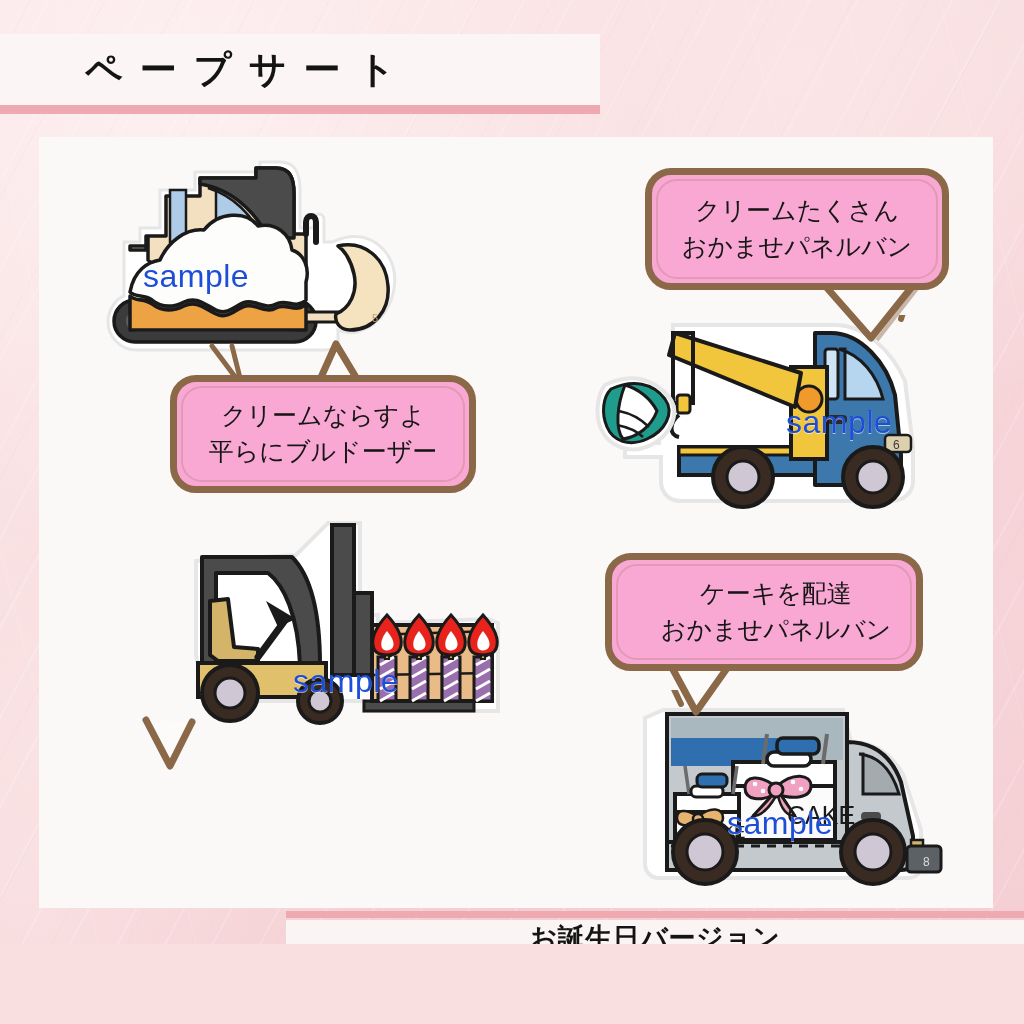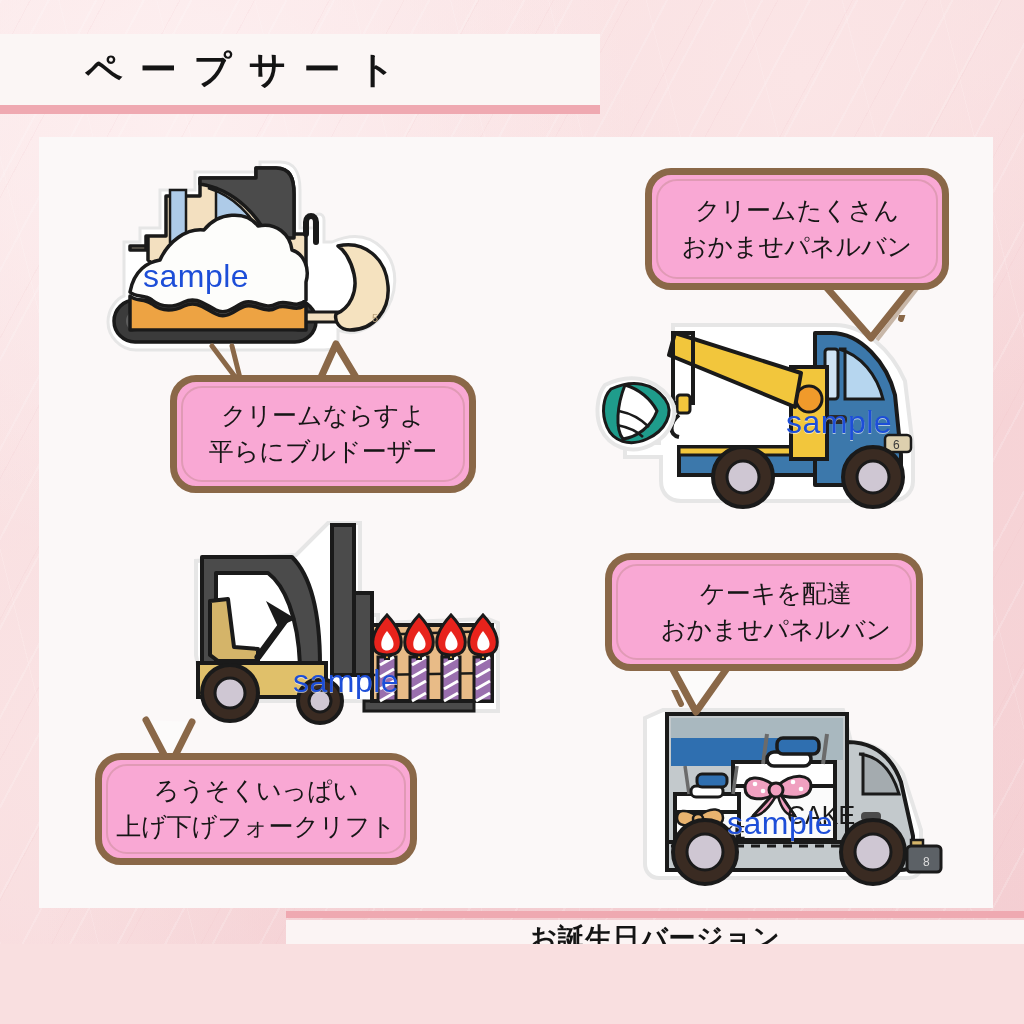--- a/index.html
+++ b/index.html
@@ -321,24 +321,20 @@
   <div class="bubble b1">
     <span class="ln">クリームならすよ</span>
     <span class="ln">平らにブルドーザー</span>
   </div>
 
   <div class="bubble b2">
     <span class="ln">クリームたくさん</span>
     <span class="ln">おかませパネルバン</span>
   </div>
 
-  <div class="bubble b3">
-    <span class="ln">ろうそくいっぱい</span>
-    <span class="ln">上げ下げフォークリフト</span>
-  </div>
 
   <div class="bubble b4">
     <span class="ln">ケーキを配達</span>
     <span class="ln">おかませパネルバン</span>
   </div>
 
   <div class="foot-rule"></div>
   <div class="foot-band">
     <span class="foot-sub">お誕生日バージョン</span>
   </div>

